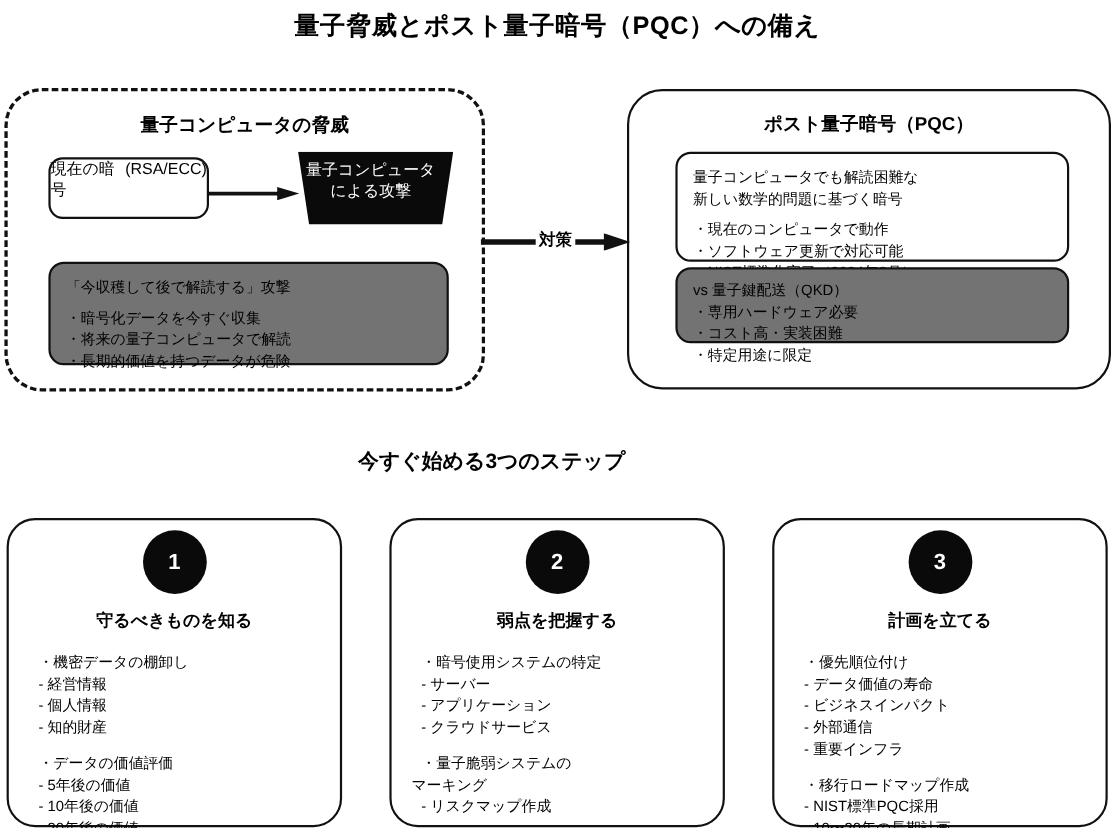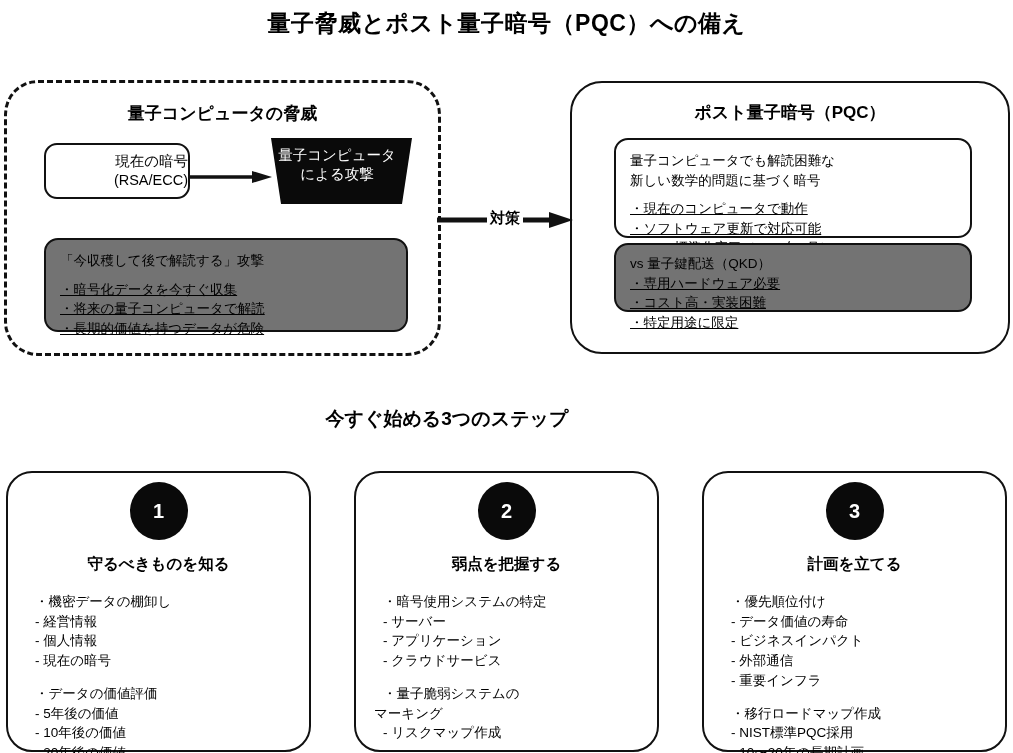--- a/index.html
+++ b/index.html
@@ -64,22 +64,22 @@
   .crypto-box {
     position: absolute;
     left: 37px;
     top: 60px;
     width: 146px;
     height: 56px;
     border: 2.5px solid #111111;
     border-radius: 13px;
     box-sizing: border-box;
     display: flex;
-    flex-direction: column;
-    align-items: flex-end;
+    flex-direction: row;
+    align-items: flex-start;
     justify-content: center;
     line-height: 1.28;
     font-size: 14.5px;
     background: #ffffff;
   }
 
   
   .arrow-small {
     position: absolute;
     left: 183px;
@@ -122,21 +122,21 @@
   .subbox-title {
     font-size: 13.5px;
     line-height: 1.45;
     margin-bottom: 9px;
   }
   .subbox-title.tight { margin-bottom: 0; }
   .subbox-lines {
     font-size: 13.5px;
     line-height: 1.45;
   }
-  .subbox-lines div { white-space: pre; text-decoration: underline; }
+  .subbox-lines div { white-space: pre; }
 
   .harvest-box {
     left: 37px;
     top: 155px;
     width: 364px;
     height: 94px;
   }
   .pqc-main-box {
     left: 42px;
     top: 55px;
@@ -312,21 +312,21 @@
 
 <div class="steps-heading">今すぐ始める3つのステップ</div>
 
 <div class="step-card s1">
   <div class="step-badge">1</div>
   <div class="step-title">守るべきものを知る</div>
   <div class="step-body">
     <div>・機密データの棚卸し</div>
     <div>- 経営情報</div>
     <div>- 個人情報</div>
-    <div>- 現在の暗号</div>
+    <div>- 知的財産</div>
     <div class="gap"></div>
     <div>・データの価値評価</div>
     <div>- 5年後の価値</div>
     <div>- 10年後の価値</div>
     <div>- 20年後の価値</div>
   </div>
 </div>
 
 <div class="step-card s2">
   <div class="step-badge">2</div>

